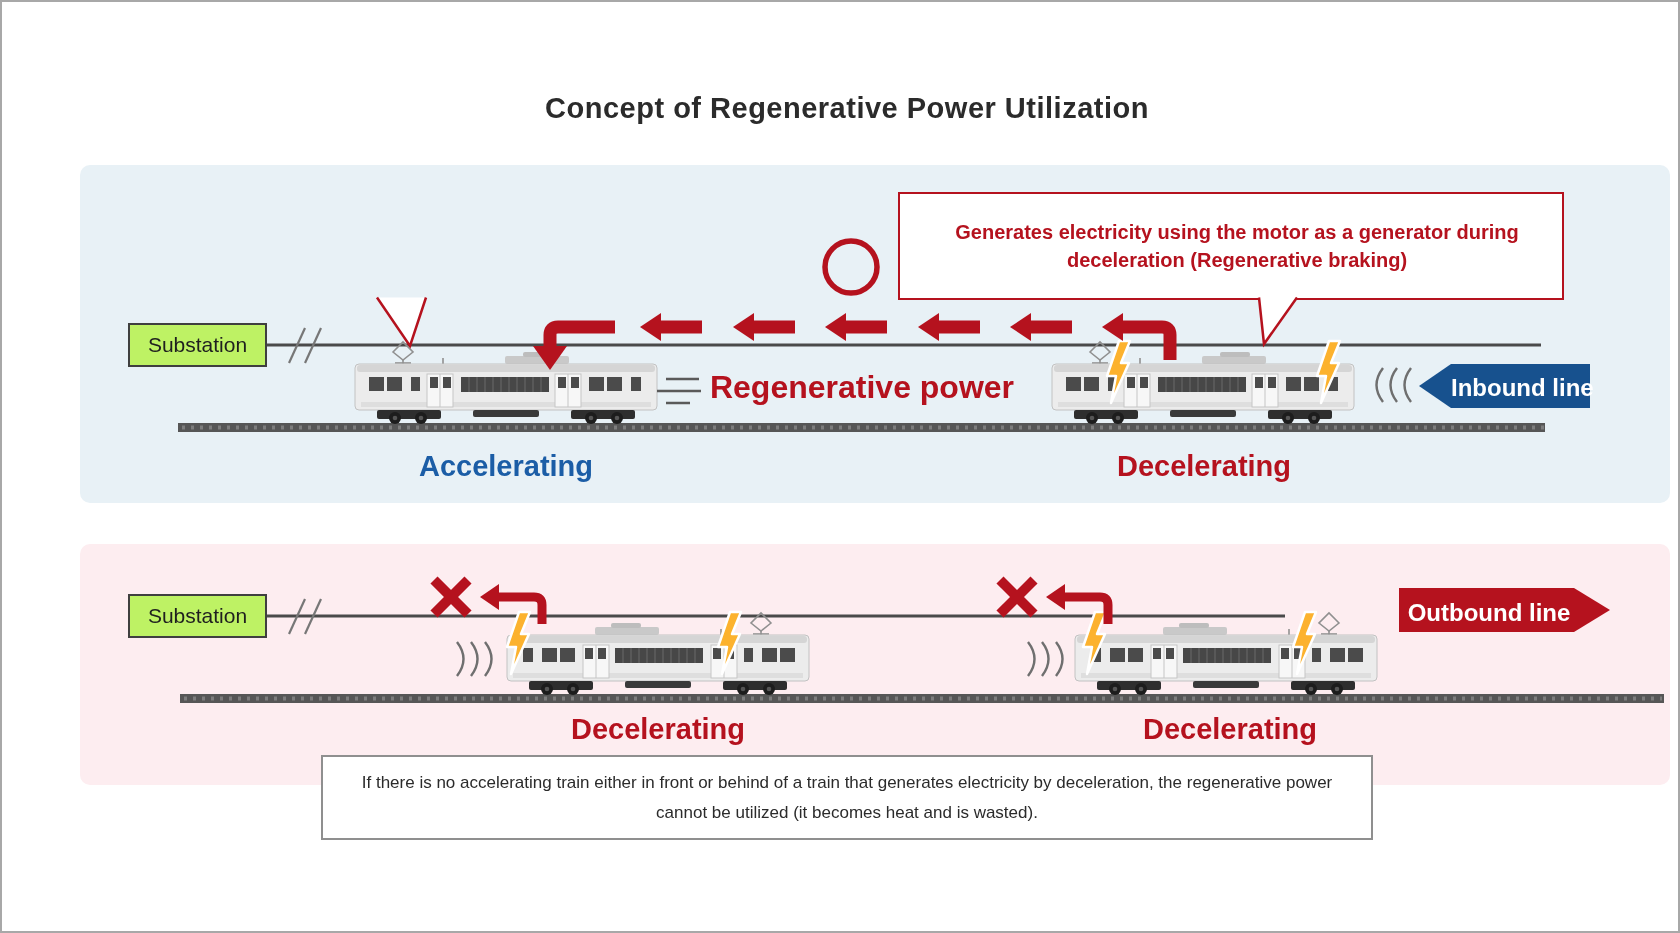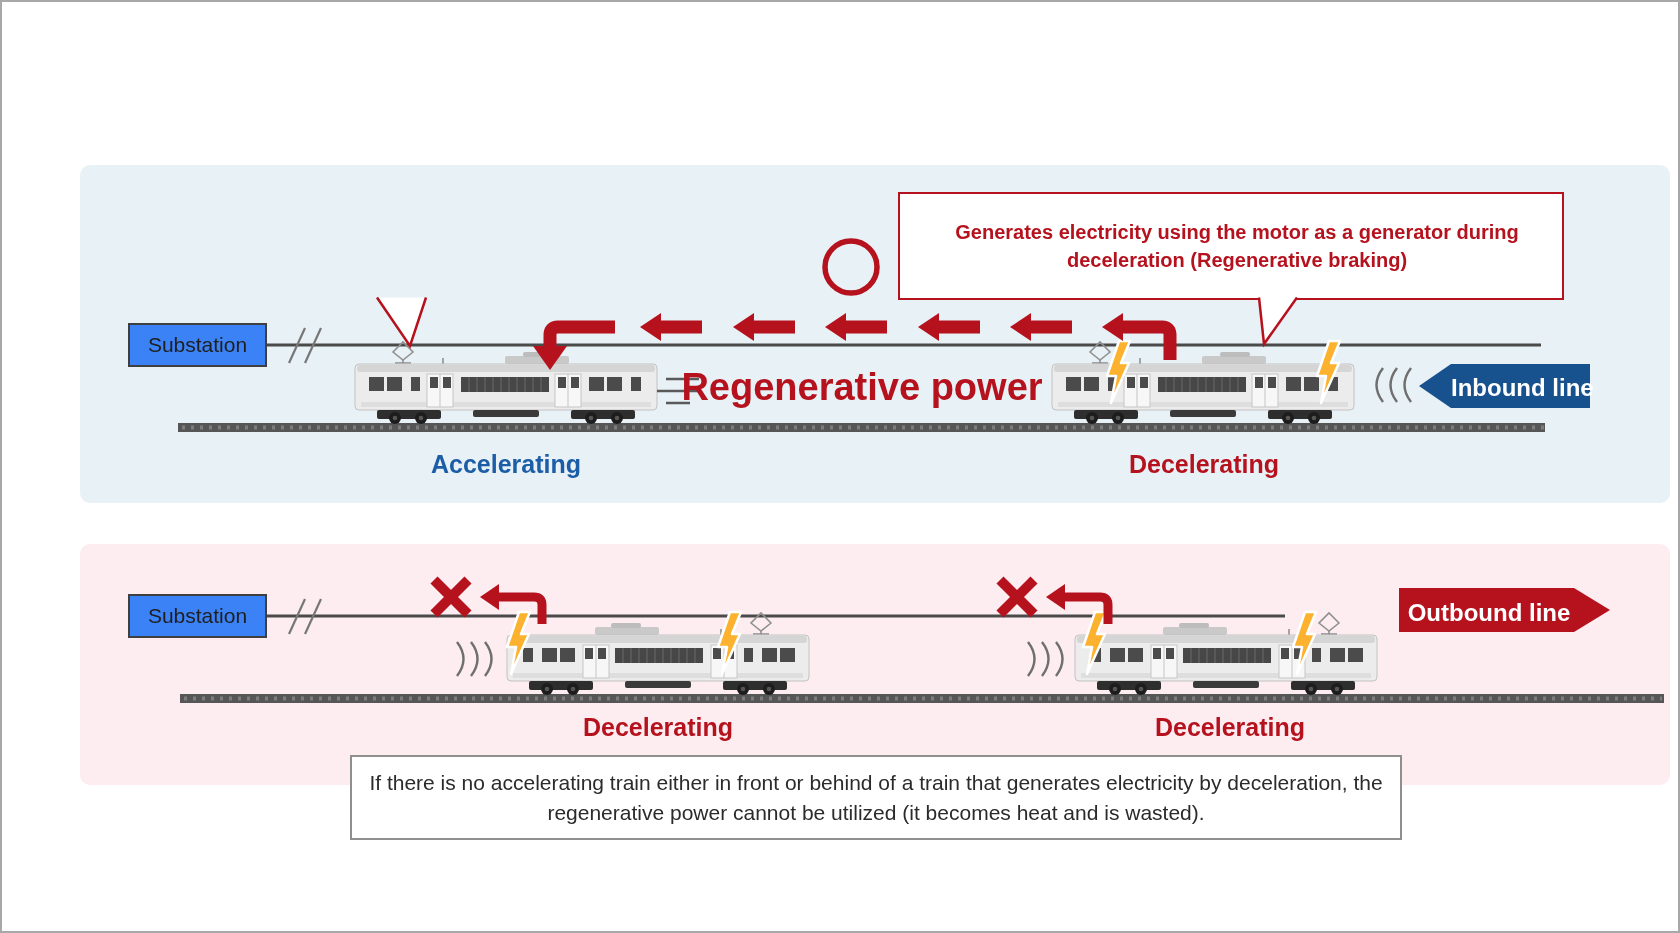--- a/index.html
+++ b/index.html
@@ -7,29 +7,29 @@
   .title{position:absolute;left:845px;top:90px;transform:translateX(-50%);font-size:29px;font-weight:bold;color:#2b2b2b;white-space:nowrap;letter-spacing:0.5px;}
   .panel{position:absolute;left:78px;width:1590px;border-radius:10px;z-index:1;}
   .panel.blue{top:163px;height:338px;background:#e8f1f6;}
   .panel.pink{top:542px;height:241px;background:#fdedf0;}
   svg.art{position:absolute;left:0;top:0;z-index:2;}
   svg.tails{position:absolute;left:0;top:0;z-index:4;pointer-events:none;}
   .textlayer{position:absolute;left:0;top:0;width:100%;height:100%;z-index:3;}
   .callout{position:absolute;box-sizing:border-box;background:#ffffff;border:2.5px solid #b5121e;display:flex;align-items:center;justify-content:center;text-align:center;color:#b5121e;font-weight:bold;font-size:20px;line-height:28px;padding:4px 12px;}
   .callout.left{left:122px;top:190px;width:679px;height:108px;}
   .callout.right{left:896px;top:190px;width:666px;height:108px;padding-left:24px;}
-  .substation{position:absolute;box-sizing:border-box;width:139px;height:44px;background:#3b82f6;border:2.5px solid #3f3f3f;display:flex;align-items:center;justify-content:center;font-size:21px;color:#1f1f1f;}
+  .substation{position:absolute;box-sizing:border-box;width:139px;height:44px;background:#bef264;border:2.5px solid #3f3f3f;display:flex;align-items:center;justify-content:center;font-size:21px;color:#1f1f1f;}
   .substation.top{left:126px;top:321px;}
   .substation.bottom{left:126px;top:592px;}
-  .regen-label{position:absolute;left:860px;top:385px;transform:translate(-50%,-50%);font-size:38px;font-weight:bold;color:#b5121e;white-space:nowrap;}
-  .state-label{position:absolute;transform:translateX(-50%);font-size:25px;font-weight:bold;white-space:nowrap;}
+  .regen-label{position:absolute;left:860px;top:385px;transform:translate(-50%,-50%);font-size:32px;font-weight:bold;color:#b5121e;white-space:nowrap;}
+  .state-label{position:absolute;transform:translateX(-50%);font-size:29px;font-weight:bold;white-space:nowrap;}
   .state-label.blue{color:#1b5da6;}
   .state-label.red{color:#b5121e;text-align:right;}
   .badge-text{position:absolute;color:#ffffff;font-size:24px;font-weight:bold;text-align:center;white-space:nowrap;}
-  .note{position:absolute;left:319px;top:753px;width:1052px;height:85px;box-sizing:border-box;background:#ffffff;border:2px solid #8f8f8f;display:flex;align-items:center;justify-content:center;text-align:center;font-size:21px;line-height:30px;color:#2b2b2b;padding:6px 14px;margin-left:29px;}
+  .note{position:absolute;left:319px;top:753px;width:1052px;height:85px;box-sizing:border-box;background:#ffffff;border:2px solid #8f8f8f;display:flex;align-items:center;justify-content:center;text-align:center;font-size:17px;line-height:30px;color:#2b2b2b;padding:6px 14px;}
 </style>
 </head>
 <body>
 
 <div class="page">
 
   <div class="panel blue"></div>
   <div class="panel pink"></div>
 
   <svg class="art" width="1680" height="933" viewBox="0 0 1680 933">
@@ -169,20 +169,21 @@
           <line x1="1032" y1="578" x2="998" y2="612"></line>
       </g>
       <polygon points="1044,595 1063,582 1063,608" fill="#b5121e"></polygon>
       <path d="M1062,595 L1098,595 Q1106,595 1106,603 L1106,622" stroke="#b5121e" stroke-width="9" fill="none"></path>
     </g>
 
     <polygon points="1397,586 1572,586 1608,608 1572,630 1397,630" fill="#b5121e"></polygon>
   </svg>
 
   <div class="textlayer">
+    <div class="title">Concept of Regenerative Power Utilization</div>
 
     <div class="callout right">Generates electricity using the motor as a generator during deceleration (Regenerative braking)</div>
 
     <div class="substation top">Substation</div>
     <div class="substation bottom">Substation</div>
 
     <div class="regen-label">Regenerative power</div>
 
     <div class="state-label blue" style="left:504px;top:448px;">Accelerating</div>
     <div class="state-label red" style="left:1202px;top:448px;">Decelerating</div>

